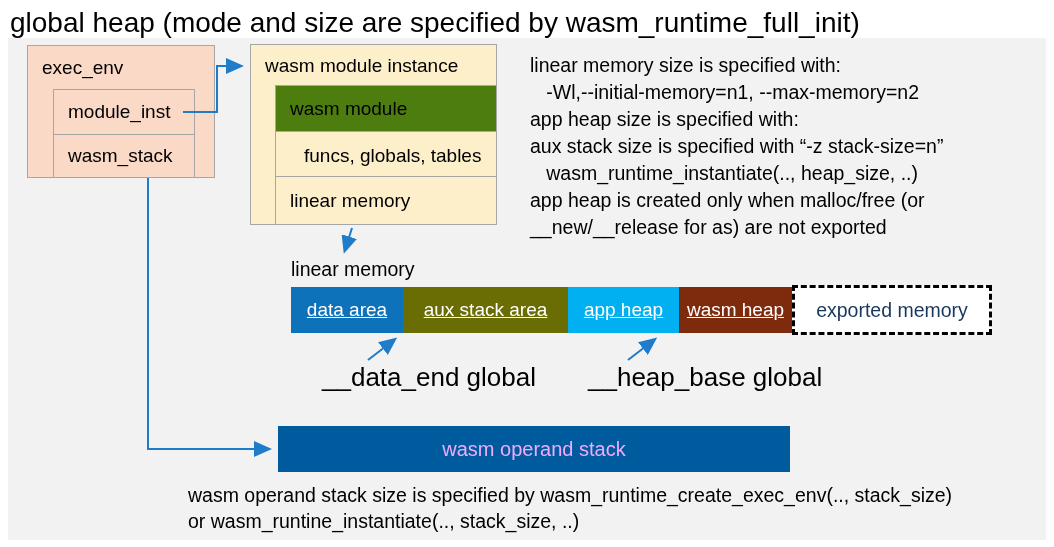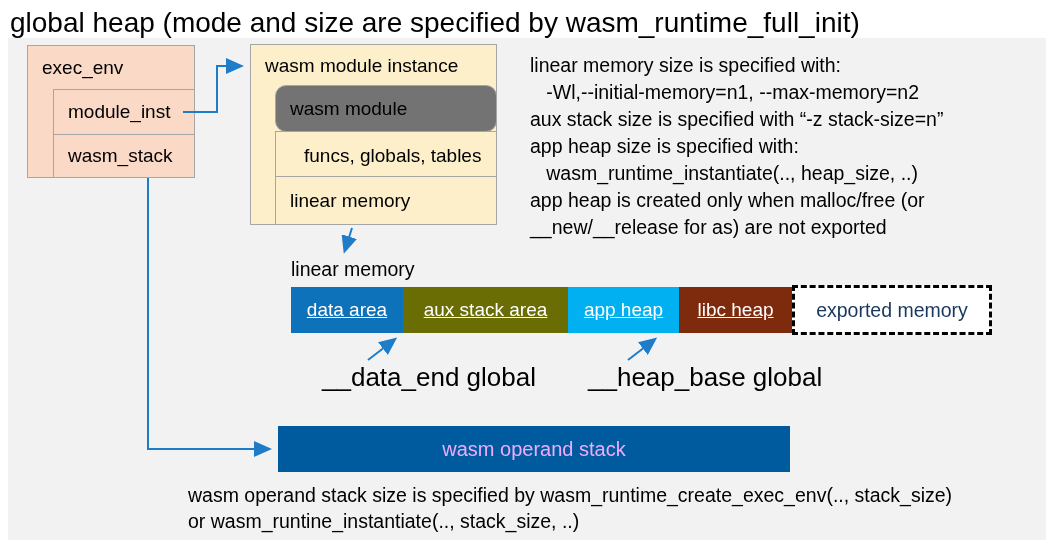--- a/index.html
+++ b/index.html
@@ -8,28 +8,28 @@
     position:relative; width:1054px; height:547px; background:#ffffff;
     font-family:"Liberation Sans", sans-serif; color:#000; overflow:hidden;
   }
   .panel { position:absolute; left:8px; top:38px; width:1038px; height:502px; background:#f2f2f2; }
   .title { position:absolute; left:10px; top:7px; font-size:28px; color:#000; }
 
   .box { position:absolute; border:1px solid #a6a6a6; }
   .row { position:absolute; border:1px solid #a6a6a6; display:flex; align-items:center; padding-left:14px; font-size:19px; }
   .hdr { display:flex; align-items:center; padding-left:14px; font-size:19px; }
 
-  .exec-box { left:27px; top:45px; width:168px; height:133px; background:#fbd9c7; }
+  .exec-box { left:27px; top:45px; width:188px; height:133px; background:#fbd9c7; }
   .exec-hdr { height:44px; }
   .exec-row1 { left:25px; top:43px; width:142px; height:46px; background:#fbd9c7; }
   .exec-row2 { left:25px; top:88px; width:142px; height:44px; background:#fbd9c7; }
 
   .inst-box { left:250px; top:44px; width:247px; height:181px; background:#fcefc9; }
   .inst-hdr { height:41px; }
-  .inst-row1 { left:24px; top:40px; width:222px; height:47px; background:#737373;border-radius:11px; }
+  .inst-row1 { left:24px; top:40px; width:222px; height:47px; background:#4d7c0f; }
   .inst-row2 { left:24px; top:86px; width:222px; height:50px; background:#fcefc9;padding-left:28px; }
   .inst-row3 { left:24px; top:131px; width:222px; height:49px; background:#fcefc9; }
 
   .notes { position:absolute; left:530px; top:52px; font-size:19.5px; line-height:27px; }
   .notes div { white-space:pre; }
 
   .linmem-label { position:absolute; left:291px; top:258px; font-size:19.5px; }
 
   .membar { position:absolute; left:291px; top:287px; height:46px; display:flex; }
   .seg { display:flex; align-items:center; justify-content:center; color:#ffffff; font-size:19px;text-decoration:underline; }
@@ -73,33 +73,33 @@
   <div class="box inst-box">
     <div class="hdr inst-hdr">wasm module instance</div>
     <div class="row inst-row1">wasm module</div>
     <div class="row inst-row2">funcs, globals, tables</div>
     <div class="row inst-row3">linear memory</div>
   </div>
 
   <div class="notes">
     <div>linear memory size is specified with:</div>
     <div>   -Wl,--initial-memory=n1, --max-memory=n2</div>
+    <div>app heap size is specified with:</div>
     <div>aux stack size is specified with “-z stack-size=n”</div>
-    <div>app heap size is specified with:</div>
     <div>   wasm_runtime_instantiate(.., heap_size, ..)</div>
     <div>app heap is created only when malloc/free (or</div>
     <div>__new/__release for as) are not exported</div>
   </div>
 
   <div class="linmem-label">linear memory</div>
   <div class="membar">
     <div class="seg seg-data">data area</div>
     <div class="seg seg-aux">aux stack area</div>
     <div class="seg seg-app">app heap</div>
-    <div class="seg seg-libc">libc heap</div>
+    <div class="seg seg-libc">wasm heap</div>
   </div>
   <div class="enlarged">exported memory</div>
 
   <div class="lbl lbl-dataend">__data_end global</div>
   <div class="lbl lbl-heapbase">__heap_base global</div>
 
   <div class="opstack">wasm operand stack</div>
 
   <div class="footer">
     <div>wasm operand stack size is specified by wasm_runtime_create_exec_env(.., stack_size)</div>

